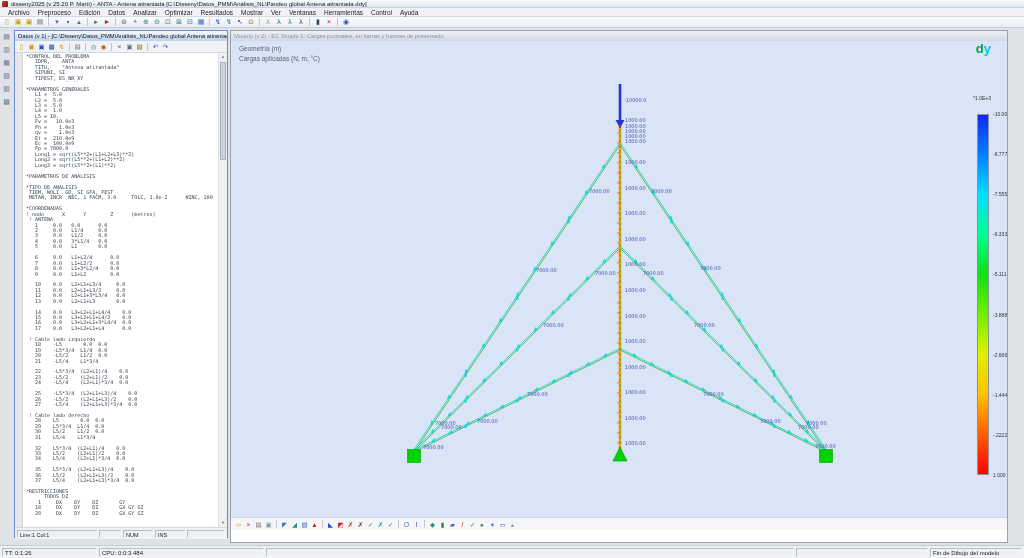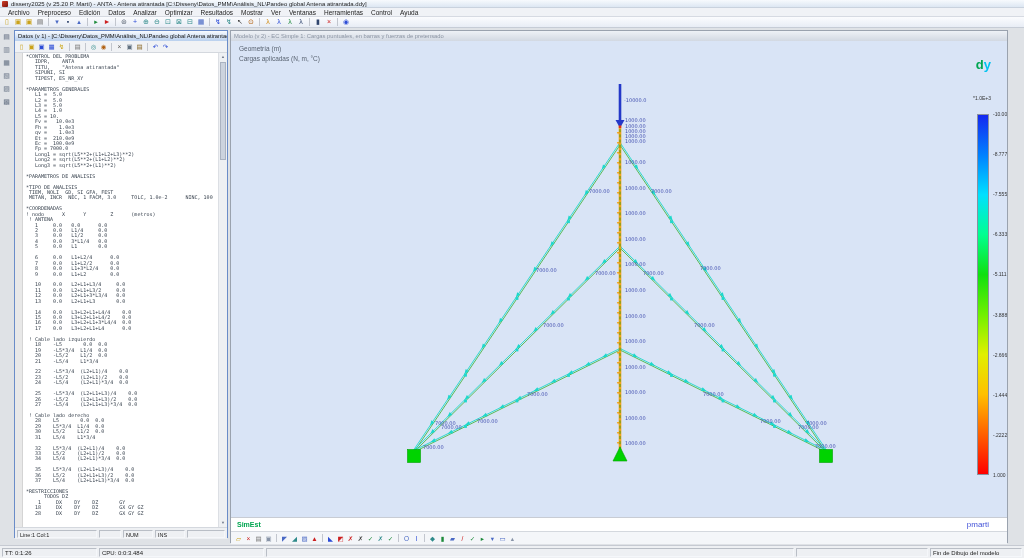--- a/index.html
+++ b/index.html
@@ -37,21 +37,21 @@
   #edscroll .dn{position:absolute;bottom:0;left:0;right:0;}
   #edstatus{height:11px;background:#eef0f3;border-top:1px solid #d4d8de;display:flex;align-items:center;padding:0 1px;}
   .seg{height:8px;font-size:5.5px;line-height:8px;color:#222;border:1px solid;border-color:#b9bec6 #f5f7fa #f5f7fa #b9bec6;
        margin:0 1px;padding:0 2px;white-space:nowrap;overflow:hidden;box-sizing:border-box;}
   
   #wmodelo{left:230px;top:2px;width:778px;height:513px;border:1px solid #9aa2ae;}
   #wmodelo .wtitle{background:linear-gradient(#eef1f6,#d2d8e2);color:#8a93a2;}
   #canvas{position:relative;height:476px;background:#d9e4f6;overflow:hidden;}
   #hdr1,#hdr2{position:absolute;left:8px;font-size:6.5px;color:#5a6472;white-space:nowrap;}
   #hdr1{top:4px;} #hdr2{top:14px;}
-  #dylogo{position:absolute;right:16px;top:16px;font-size:13px;font-weight:bold;letter-spacing:0;}
+  #dylogo{position:absolute;right:16px;top:0px;font-size:13px;font-weight:bold;letter-spacing:0;}
   #dsvg{position:absolute;left:0;top:0;}
   #cbbar{position:absolute;left:746px;top:73px;width:12px;height:361px;border:1px solid #8a90a0;box-sizing:border-box;}
   #cbtitle{position:absolute;left:726px;top:54px;width:34px;text-align:right;font-size:5px;color:#333;}
   .cbtick{position:absolute;left:762px;font-size:5px;color:#333;white-space:nowrap;}
   #mfooter{height:13px;background:#fff;border-top:1px solid #c8ccd4;display:flex;align-items:center;justify-content:space-between;}
   #simest{margin-left:6px;font-size:7px;font-weight:bold;color:#00a651;}
   #pmarti{margin-right:18px;font-size:8px;color:#4353d8;}
   #btmtb{height:12px;background:#f4f6f9;border-top:1px solid #d4d8de;display:flex;align-items:center;gap:1px;padding-left:3px;}
   #btmtb .tbtn{width:9px;height:9px;font-size:6.5px;line-height:9px;}
   
@@ -455,24 +455,20 @@
           <div class="cbtick" style="top: 150.2px;">-7.555</div>
           <div class="cbtick" style="top: 190.3px;">-6.333</div>
           <div class="cbtick" style="top: 230.4px;">-5.111</div>
           <div class="cbtick" style="top: 270.5px;">-3.888</div>
           <div class="cbtick" style="top: 310.6px;">-2.666</div>
           <div class="cbtick" style="top: 350.7px;">-1.444</div>
           <div class="cbtick" style="top: 390.8px;">-.2222</div>
           <div class="cbtick" style="top: 430.9px;">1.000</div>
         </div>
     </div>
-    <div id="mfooter">
-      <span id="simest">SimEst</span>
-      <span id="pmarti">pmarti</span>
-    </div>
     <div id="btmtb">
         <div class="tbtn" style="color: rgb(202, 162, 26);">▱</div>
         <div class="tbtn" style="color: rgb(204, 32, 32);">×</div>
         <div class="tbtn" style="color: rgb(122, 122, 122);">▤</div>
         <div class="tbtn" style="color: rgb(136, 148, 168);">▣</div>
         <div class="tsep"></div>
         <div class="tbtn" style="color: rgb(74, 105, 196);">◤</div>
         <div class="tbtn" style="color: rgb(46, 138, 138);">◢</div>
         <div class="tbtn" style="color: rgb(74, 105, 196);">▨</div>
         <div class="tbtn" style="color: rgb(204, 32, 32);">▲</div>

